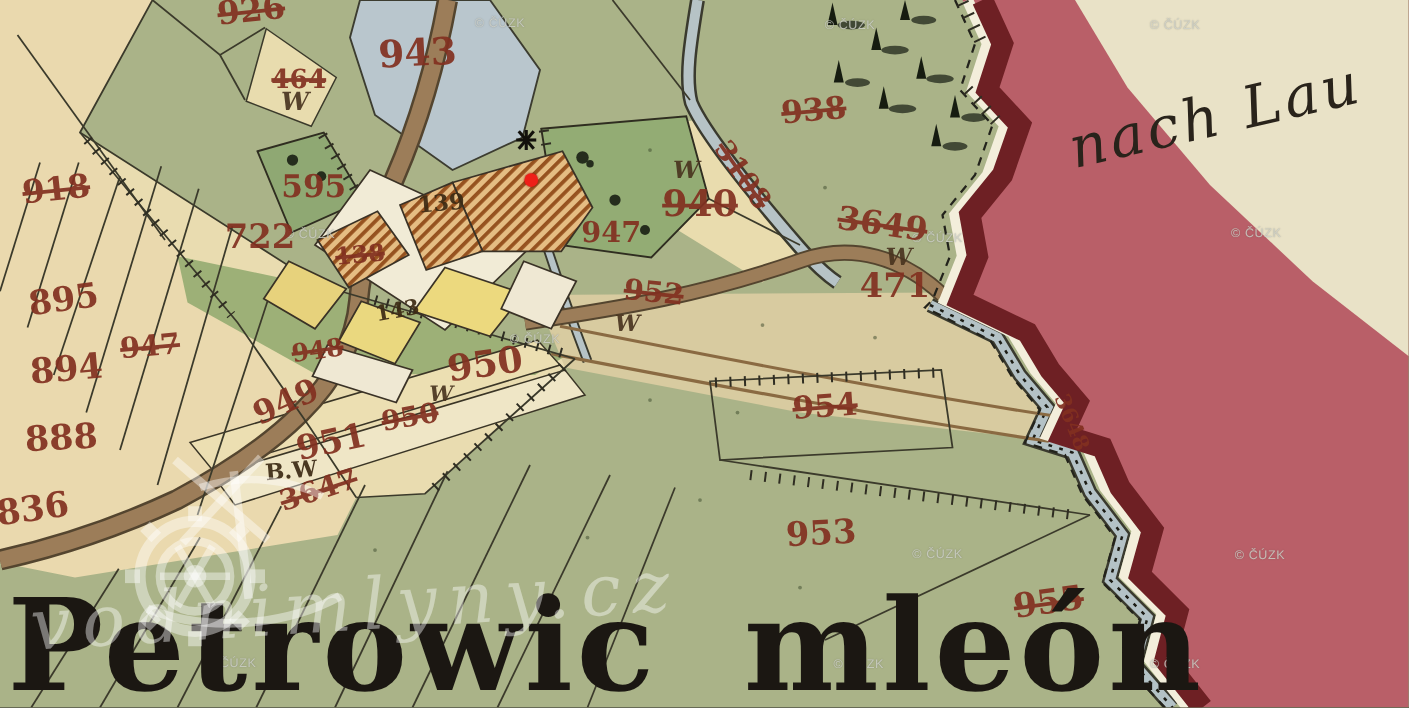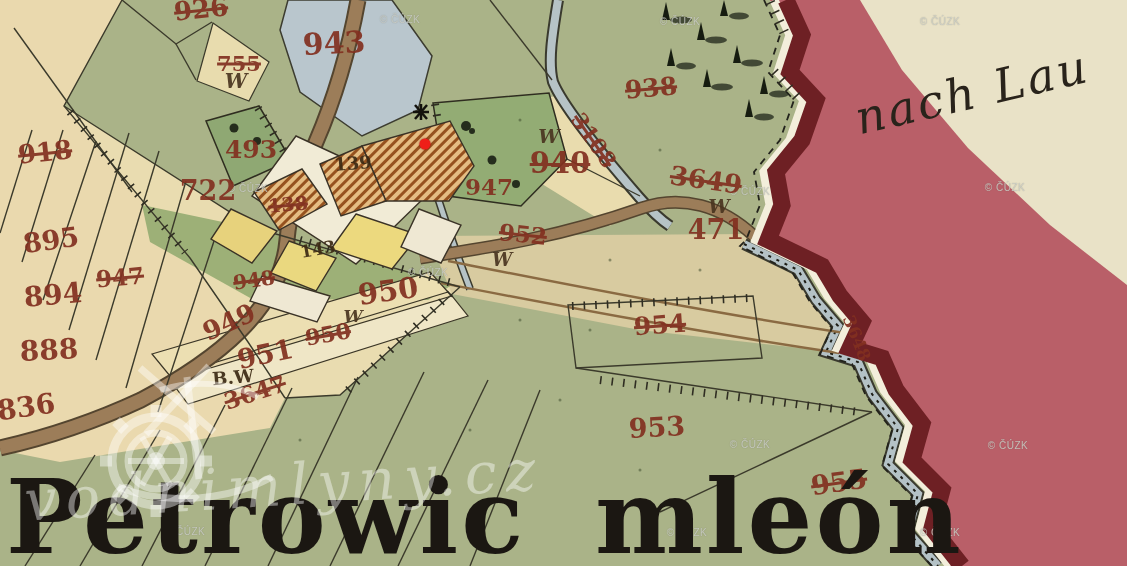--- a/index.html
+++ b/index.html
@@ -235,24 +235,24 @@
       <span class="wm" style="left: 750px; top: 444px;">© ČÚZK</span>
       <span class="wm" style="left: 1008px; top: 445px;">© ČÚZK</span>
       <span class="wm" style="left: 185px; top: 531px;">© ČÚZK</span>
       <span class="wm" style="left: 687px; top: 532px;">© ČÚZK</span>
       <span class="wm" style="left: 940px; top: 532px;">© ČÚZK</span>
     </div>
 
   <div id="label-layer">
       <span class="plabel struck" style="left: 201px; top: 9px; font-size: 26px; transform: translate(-50%, -50%) rotate(-6deg);">926</span>
       <span class="plabel" style="left: 334px; top: 43px; font-size: 30px; transform: translate(-50%, -50%) rotate(-3deg);">943</span>
-      <span class="plabel struck" style="left: 239px; top: 63px; font-size: 21px; transform: translate(-50%, -50%) rotate(0deg);">755</span>
+      <span class="plabel struck" style="left: 239px; top: 63px; font-size: 21px; transform: translate(-50%, -50%) rotate(0deg);">464</span>
       <span class="plabel w" style="left: 236px; top: 81px; font-size: 20px; transform: translate(-50%, -50%) rotate(0deg);">W</span>
       <span class="plabel struck" style="left: 45px; top: 152px; font-size: 26px; transform: translate(-50%, -50%) rotate(-6deg);">918</span>
-      <span class="plabel" style="left: 251px; top: 149px; font-size: 25px; transform: translate(-50%, -50%) rotate(0deg);">493</span>
+      <span class="plabel" style="left: 251px; top: 149px; font-size: 25px; transform: translate(-50%, -50%) rotate(0deg);">595</span>
       <span class="plabel" style="left: 208px; top: 190px; font-size: 27px; transform: translate(-50%, -50%) rotate(0deg);">722</span>
       <span class="plabel struck" style="left: 651px; top: 88px; font-size: 25px; transform: translate(-50%, -50%) rotate(-5deg);">938</span>
       <span class="plabel w" style="left: 549px; top: 136px; font-size: 19px; transform: translate(-50%, -50%) rotate(0deg);">W</span>
       <span class="plabel struck" style="left: 560px; top: 163px; font-size: 29px; transform: translate(-50%, -50%) rotate(0deg);">940</span>
       <span class="plabel" style="left: 489px; top: 186px; font-size: 23px; transform: translate(-50%, -50%) rotate(0deg);">947</span>
       <span class="plabel struck" style="left: 120px; top: 277px; font-size: 23px; transform: translate(-50%, -50%) rotate(-5deg);">947</span>
       <span class="plabel" style="left: 51px; top: 240px; font-size: 27px; transform: translate(-50%, -50%) rotate(-8deg);">895</span>
       <span class="plabel" style="left: 53px; top: 295px; font-size: 28px; transform: translate(-50%, -50%) rotate(-5deg);">894</span>
       <span class="plabel" style="left: 49px; top: 350px; font-size: 28px; transform: translate(-50%, -50%) rotate(-3deg);">888</span>
       <span class="plabel" style="left: 26px; top: 407px; font-size: 28px; transform: translate(-50%, -50%) rotate(-8deg);">836</span>

